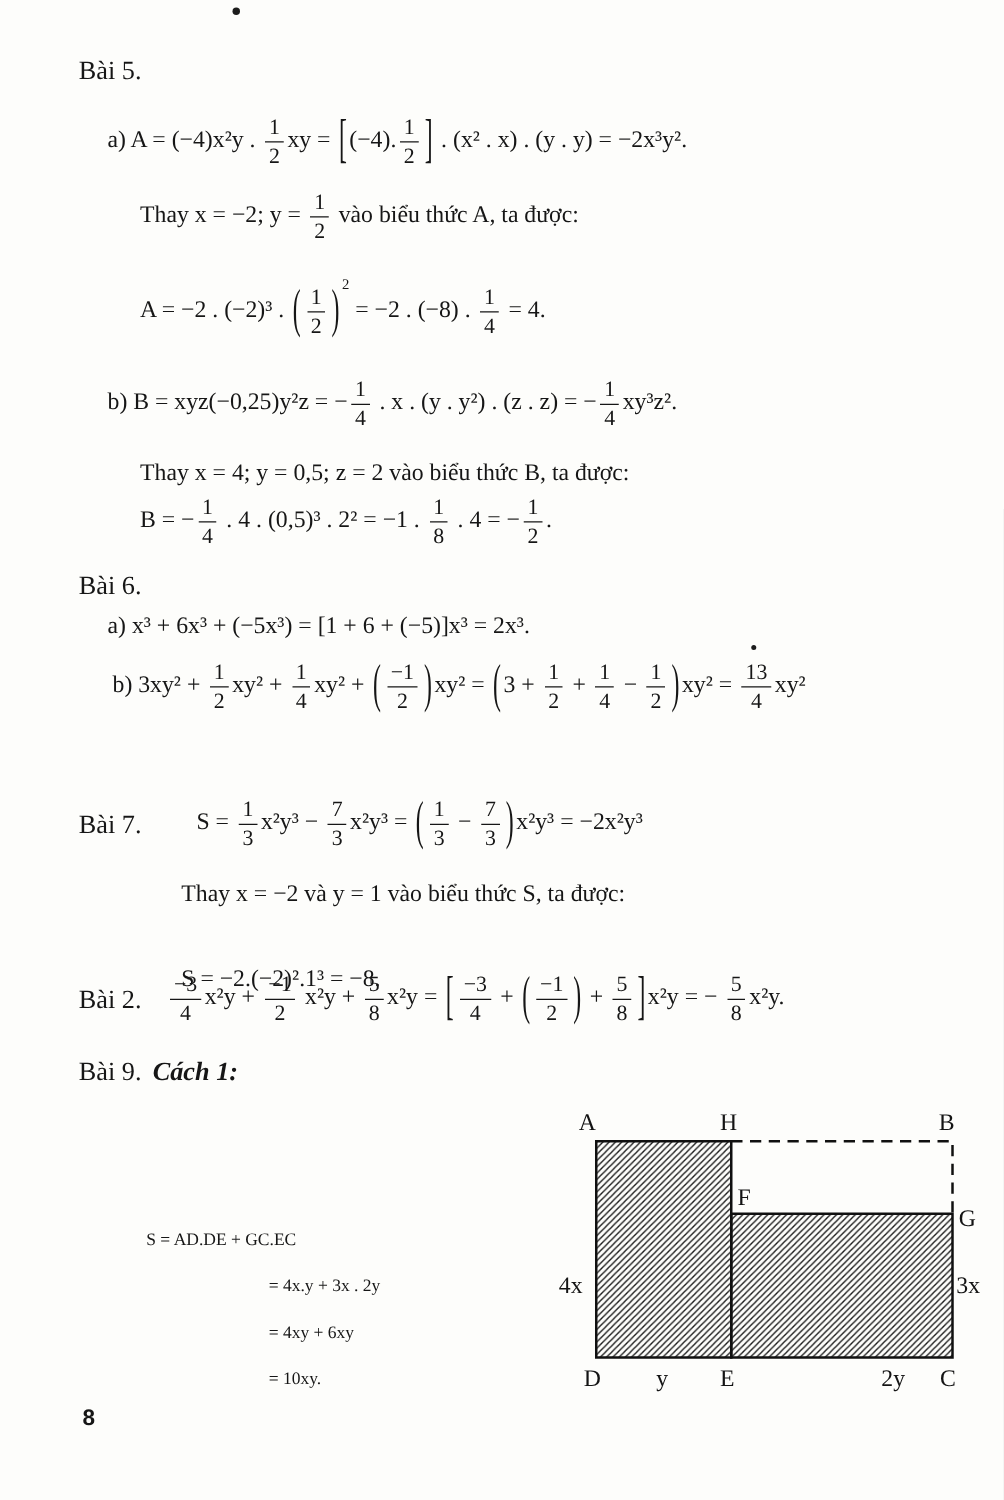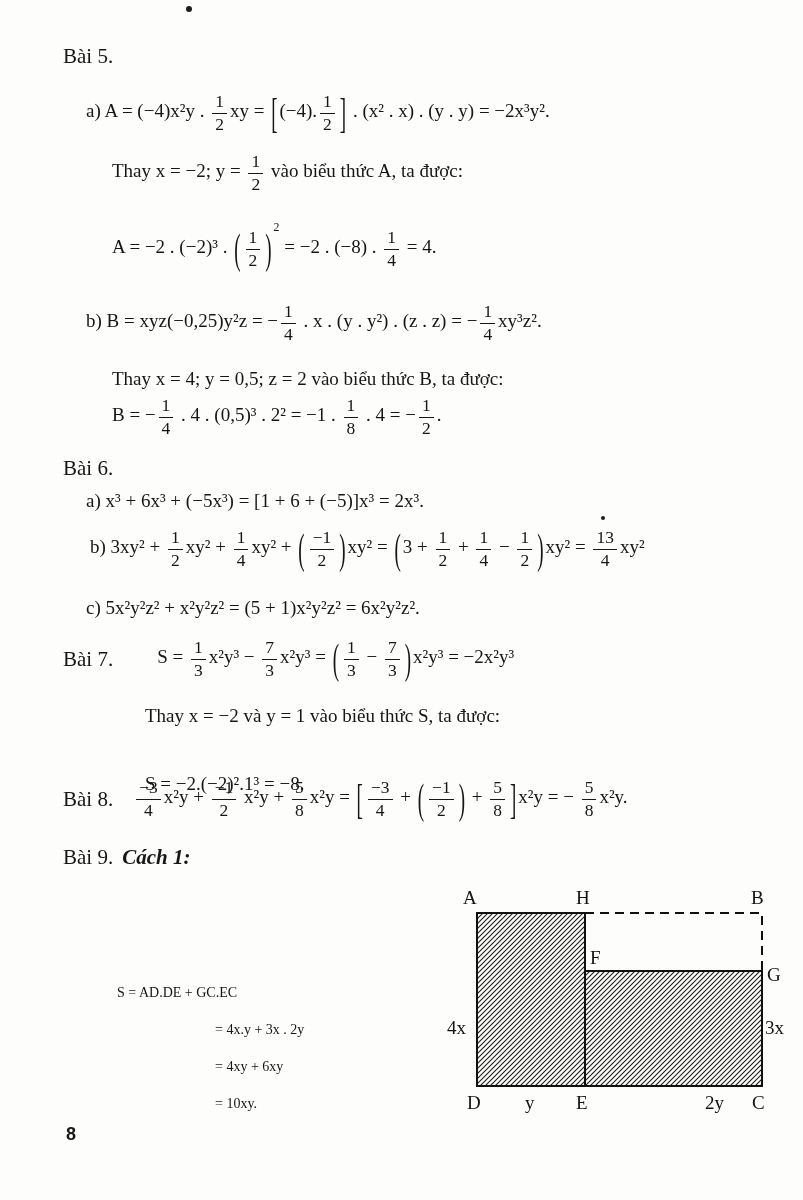--- a/index.html
+++ b/index.html
@@ -110,21 +110,20 @@
       </span> + <span class="frac">
         <span class="fn">1</span>
         <span class="fd">4</span>
       </span> − <span class="frac">
         <span class="fn">1</span>
         <span class="fd">2</span>
       </span><span class="bp">)</span>xy² = <span class="frac">
         <span class="fn">13</span>
         <span class="fd">4</span>
       </span>xy²</div>
-  <div class="abs mline" style="left:86px; top:596px;">c) 5x²y²z² + x²y²z² = (5 + 1)x²y²z² = 6x²y²z².</div>
 
   <div class="abs row" style="left:63px; top:638px;gap:44px;">
     <span class="heading">Bài 7.</span>
     <span class="mline">S = <span class="frac">
           <span class="fn">1</span>
           <span class="fd">3</span>
         </span>x²y³ − <span class="frac">
           <span class="fn">7</span>
           <span class="fd">3</span>
         </span>x²y³ = <span class="bp">(</span><span class="frac">
@@ -132,21 +131,21 @@
           <span class="fd">3</span>
         </span> − <span class="frac">
           <span class="fn">7</span>
           <span class="fd">3</span>
         </span><span class="bp">)</span>x²y³ = −2x²y³</span>
   </div>
   <div class="abs mline" style="left:145px; top:704px;">Thay x = −2 và y = 1 vào biểu thức S, ta được:</div>
   <div class="abs mline" style="left:145px; top:772px;">S = −2.(−2)².1³ = −8.</div>
 
   <div class="abs row" style="left:63px; top:778px; gap:20px;">
-    <span class="heading">Bài 8.</span>
+    <span class="heading">Bài 2.</span>
     <span class="mline"><span class="frac">
           <span class="fn">−3</span>
           <span class="fd">4</span>
         </span>x²y + <span class="frac">
           <span class="fn">−1</span>
           <span class="fd">2</span>
         </span> x²y + <span class="frac">
           <span class="fn">5</span>
           <span class="fd">8</span>
         </span>x²y = <span class="bb">[</span><span class="frac">

